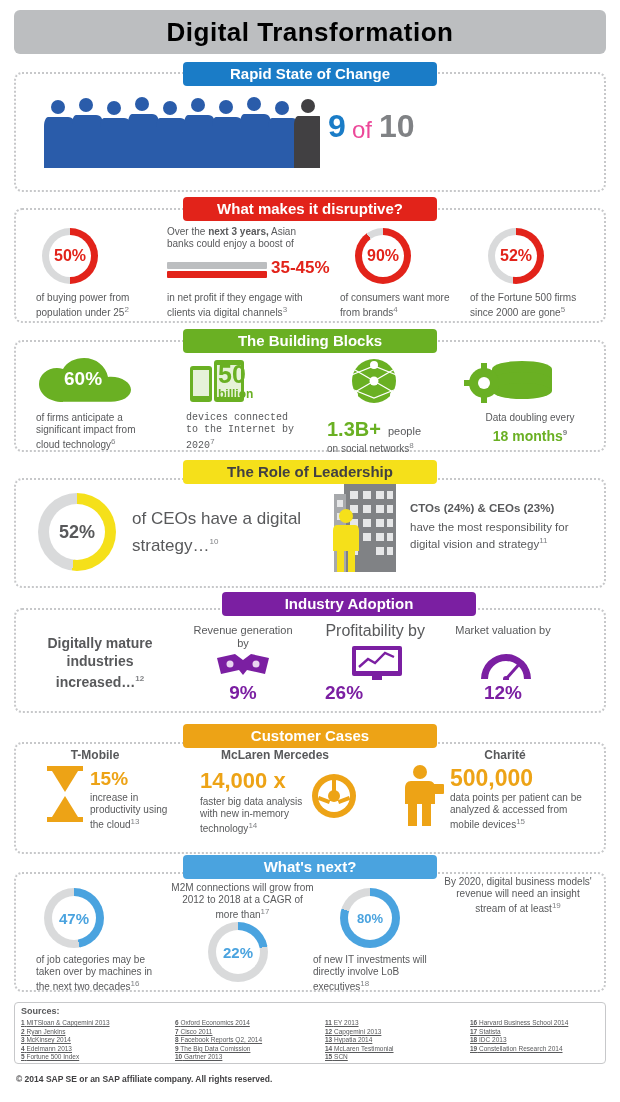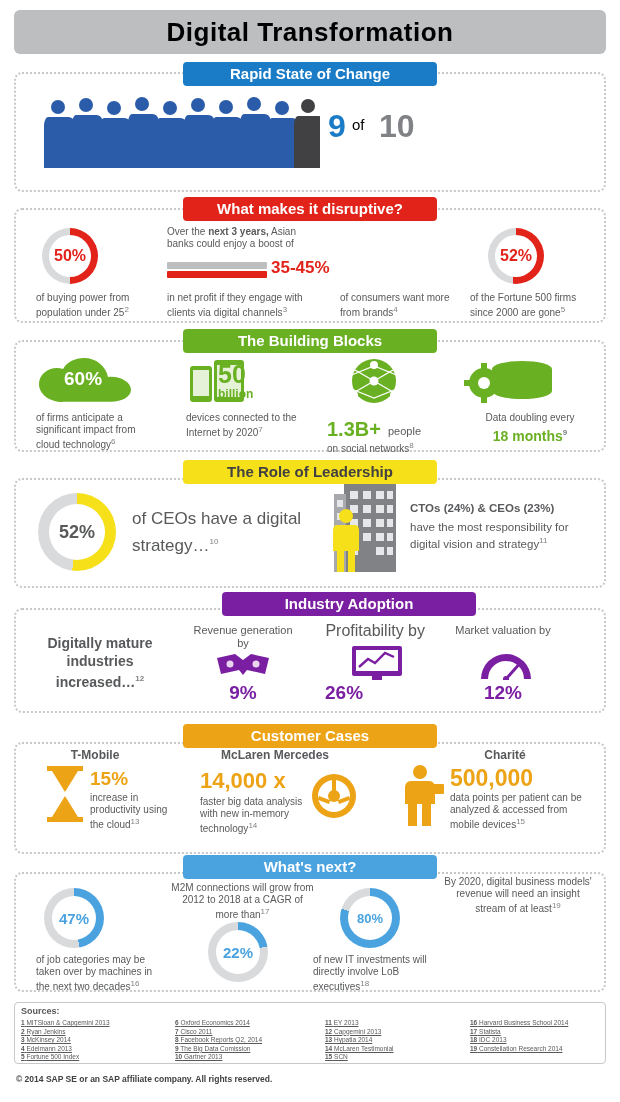--- a/index.html
+++ b/index.html
@@ -78,21 +78,21 @@
           <path d="M232 23h20c5 0 7 4 7 9v41h-31V32c0-5 2-9 4-9z"></path>
       </g>
     </g>
     <g fill="#414042">
       <circle cx="268" cy="11" r="7"></circle>
         <path d="M258 21h20c5 0 7 4 7 9v43h-31V30c0-5 2-9 4-9z"></path>
     </g>
   </svg>
 
   <div style="position:absolute;left:328px;top:108px;font-size:32px;font-weight:bold;color:#1a7cc7;">9</div>
-  <div style="position:absolute;left:352px;top:116px;font-size:15px;color:#000000;">of</div>
+  <div style="position:absolute;left:352px;top:116px;font-size:24px;color:#ec4899;">of</div>
   <div style="position:absolute;left:379px;top:108px;font-size:32px;font-weight:bold;color:#808285;">10</div>
 
   <div class="sec" style="left:14px;top:208px;width:592px;height:115px;"></div>
   <div class="secban" style="left:183px;top:197px;width:254px;background:#e2231a;">What makes it disruptive?</div>
 
   <div style="position:absolute;left:42px;top:228px;width:56px;height:56px;border-radius:50%;background:conic-gradient(#e2231a 0% 50%, #d9dadb 50% 100%);">
     <div style="position:absolute;left:7px;top:7px;width:42px;height:42px;border-radius:50%;background:#fff;"></div>
     <div style="position:absolute;left:0;top:0;width:56px;height:56px;display:flex;align-items:center;justify-content:center;font-size:16px;font-weight:bold;color:#e2231a;">50%</div>
   </div>
   <div class="txt" style="left:36px;top:292px;width:120px;">
@@ -104,20 +104,24 @@
   </div>
   <div style="position:absolute;left:167px;top:262px;width:100px;height:16px;">
     <div style="position:absolute;left:0;top:0;width:100px;height:7px;background:#bcbec0;border-radius:1px;"></div>
     <div style="position:absolute;left:0;top:9px;width:100px;height:7px;background:#e2231a;border-radius:1px;"></div>
   </div>
   <div style="position:absolute;left:271px;top:258px;font-size:17px;font-weight:bold;color:#e2231a;">35-45%</div>
   <div class="txt" style="left:167px;top:292px;width:155px;">
     <span>in net profit if they engage with clients via digital channels</span><span class="sup">3</span>
   </div>
 
+  <div style="position:absolute;left:355px;top:228px;width:56px;height:56px;border-radius:50%;background:conic-gradient(#e2231a 0% 90%, #d9dadb 90% 100%);">
+    <div style="position:absolute;left:7px;top:7px;width:42px;height:42px;border-radius:50%;background:#fff;"></div>
+    <div style="position:absolute;left:0;top:0;width:56px;height:56px;display:flex;align-items:center;justify-content:center;font-size:16px;font-weight:bold;color:#e2231a;">90%</div>
+  </div>
   <div class="txt" style="left:340px;top:292px;width:120px;">
     <span>of consumers want more from brands</span><span class="sup">4</span>
   </div>
 
   <div style="position:absolute;left:488px;top:228px;width:56px;height:56px;border-radius:50%;background:conic-gradient(#e2231a 0% 52%, #d9dadb 52% 100%);">
     <div style="position:absolute;left:7px;top:7px;width:42px;height:42px;border-radius:50%;background:#fff;"></div>
     <div style="position:absolute;left:0;top:0;width:56px;height:56px;display:flex;align-items:center;justify-content:center;font-size:16px;font-weight:bold;color:#e2231a;">52%</div>
   </div>
   <div class="txt" style="left:470px;top:292px;width:125px;">
     <span>of the Fortune 500 firms since 2000 are gone</span><span class="sup">5</span>
@@ -135,21 +139,21 @@
   </div>
 
   <svg style="position:absolute;left:190px;top:358px;" width="90" height="48" viewBox="0 0 90 48">
     <rect x="0" y="8" width="22" height="36" rx="3" fill="#6ab023"></rect>
     <rect x="3" y="12" width="16" height="26" fill="#e6f2d8"></rect>
     <rect x="24" y="2" width="30" height="42" rx="3" fill="#6ab023"></rect>
     <rect x="27" y="7" width="24" height="32" fill="#e6f2d8"></rect>
   </svg>
   <div style="position:absolute;left:218px;top:360px;font-size:25px;font-weight:bold;color:#6ab023;">50</div>
   <div style="position:absolute;left:218px;top:387px;font-size:12px;font-weight:bold;color:#6ab023;">billion</div>
-  <div class="txt" style="left:186px;top:412px;width:120px;">
+  <div class="txt" style="left:186px;top:412px;width:120px;font-family:Liberation Mono, monospace;">
     <span>devices connected to the Internet by 2020</span><span class="sup">7</span>
   </div>
 
   <svg style="position:absolute;left:335px;top:358px;" width="78" height="46" viewBox="0 0 78 46">
     <circle cx="39" cy="23" r="22" fill="#6ab023"></circle>
     <g stroke="#fff" stroke-width="1.3" fill="none">
       <path d="M14 18 L39 8 L64 18"></path>
         <path d="M14 30 L39 40 L64 30"></path>
         <path d="M20 12 L58 34"></path>
         <path d="M58 12 L20 34"></path>

